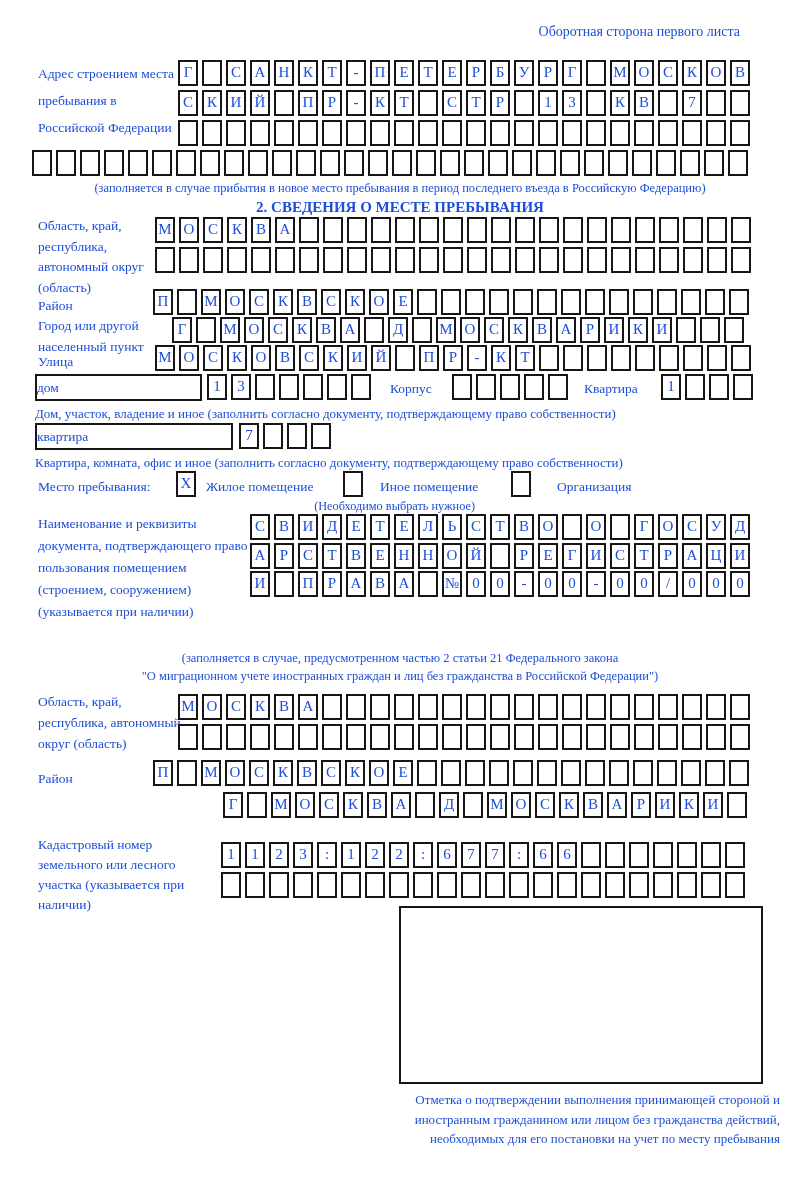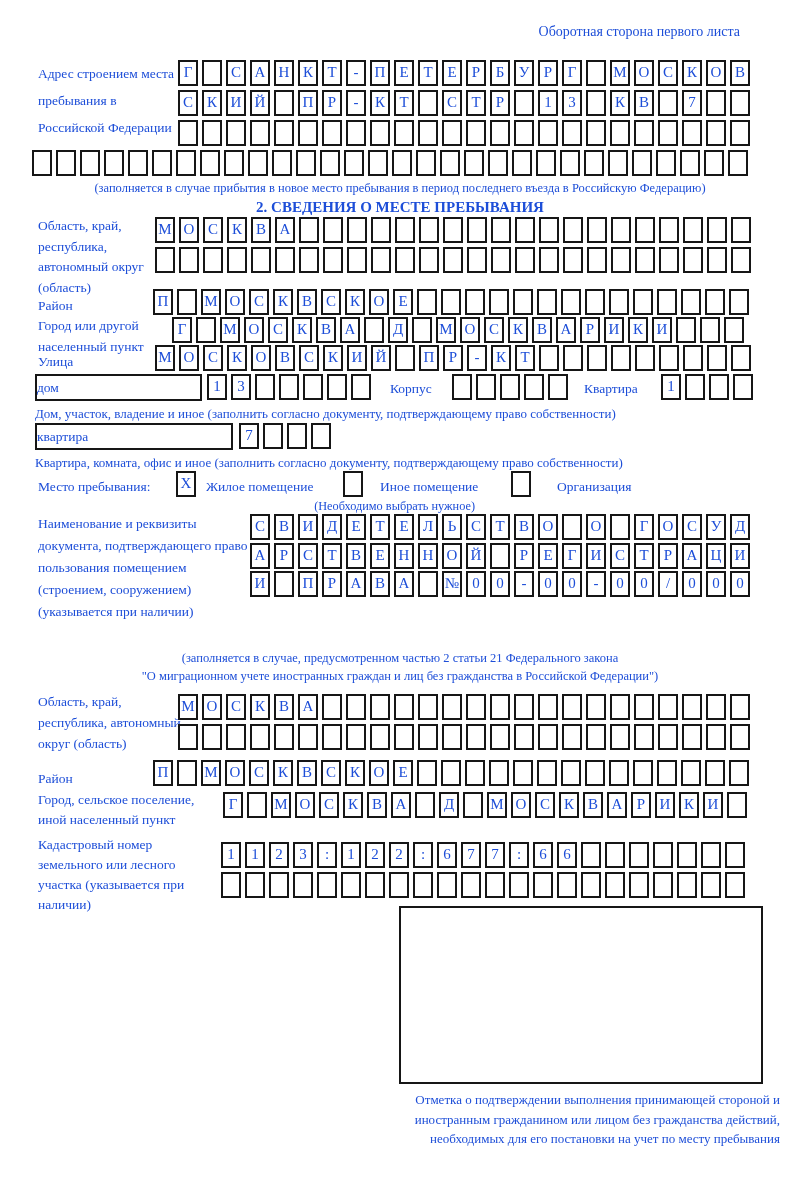--- a/index.html
+++ b/index.html
@@ -500,21 +500,20 @@
       <span class="cell"></span>
       <span class="cell"></span>
       <span class="cell"></span>
       <span class="cell"></span>
       <span class="cell"></span>
       <span class="cell"></span>
       <span class="cell"></span>
       <span class="cell"></span>
     </div>
 
-  <div class="lbl" style="left:38px;top:790px;width:182px;line-height:20px">Город, сельское поселение, иной населенный пункт</div>
   <div class="cellrow" style="left:223px;top:792px">
       <span class="cell">Г</span>
       <span class="cell"></span>
       <span class="cell">М</span>
       <span class="cell">О</span>
       <span class="cell">С</span>
       <span class="cell">К</span>
       <span class="cell">В</span>
       <span class="cell">А</span>
       <span class="cell"></span>

